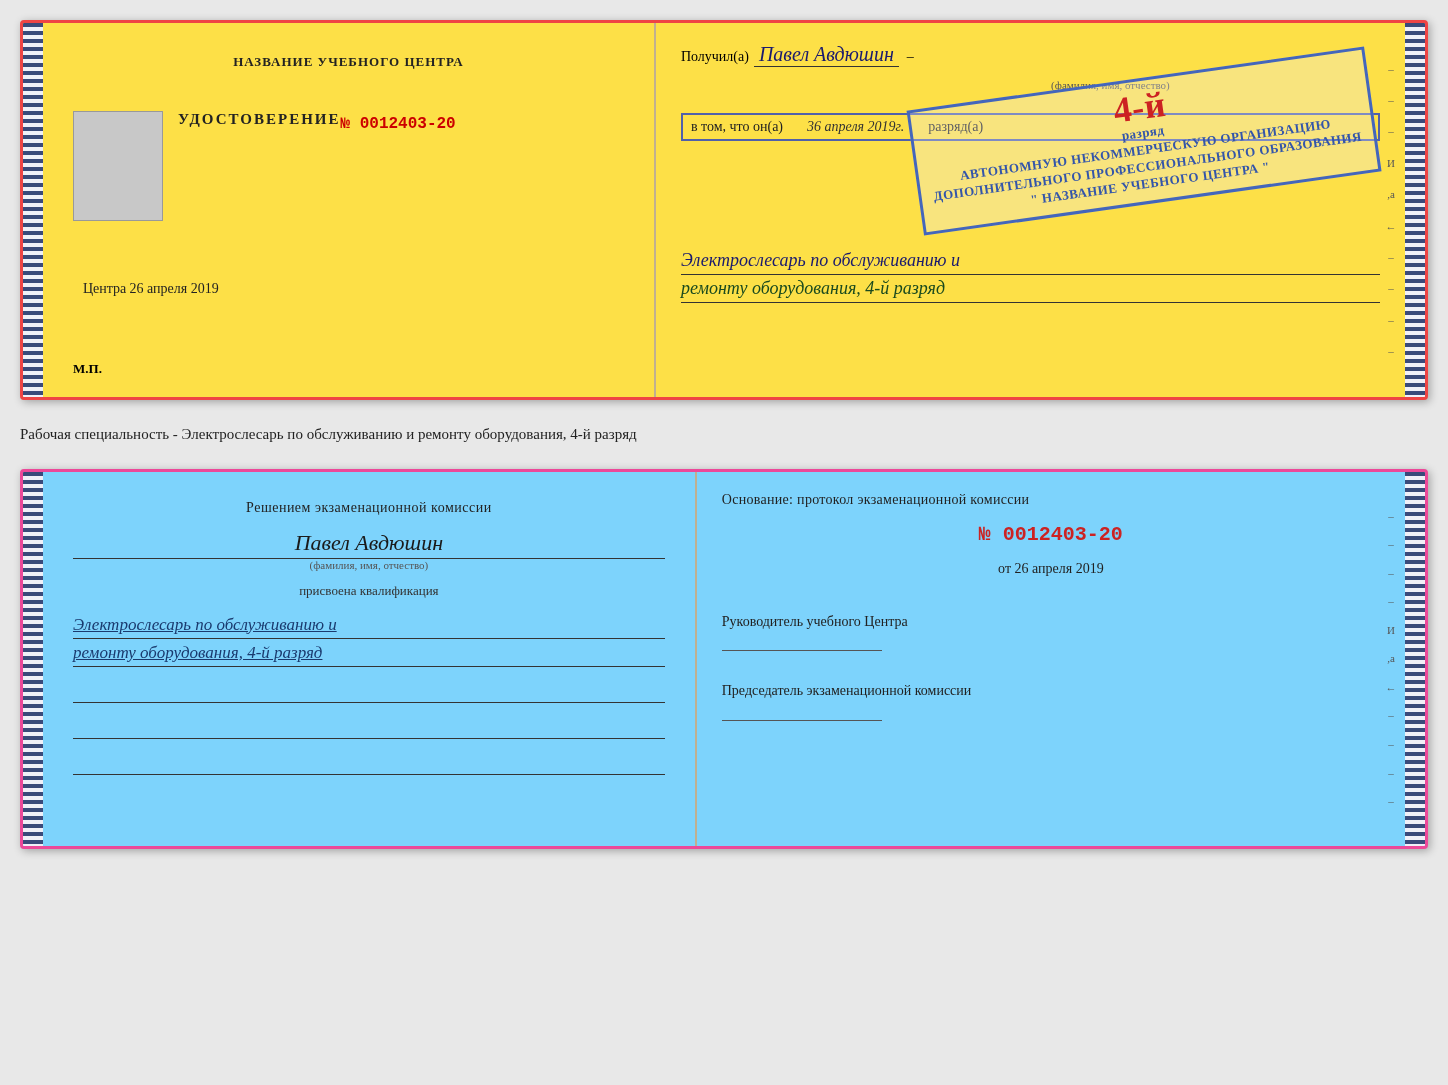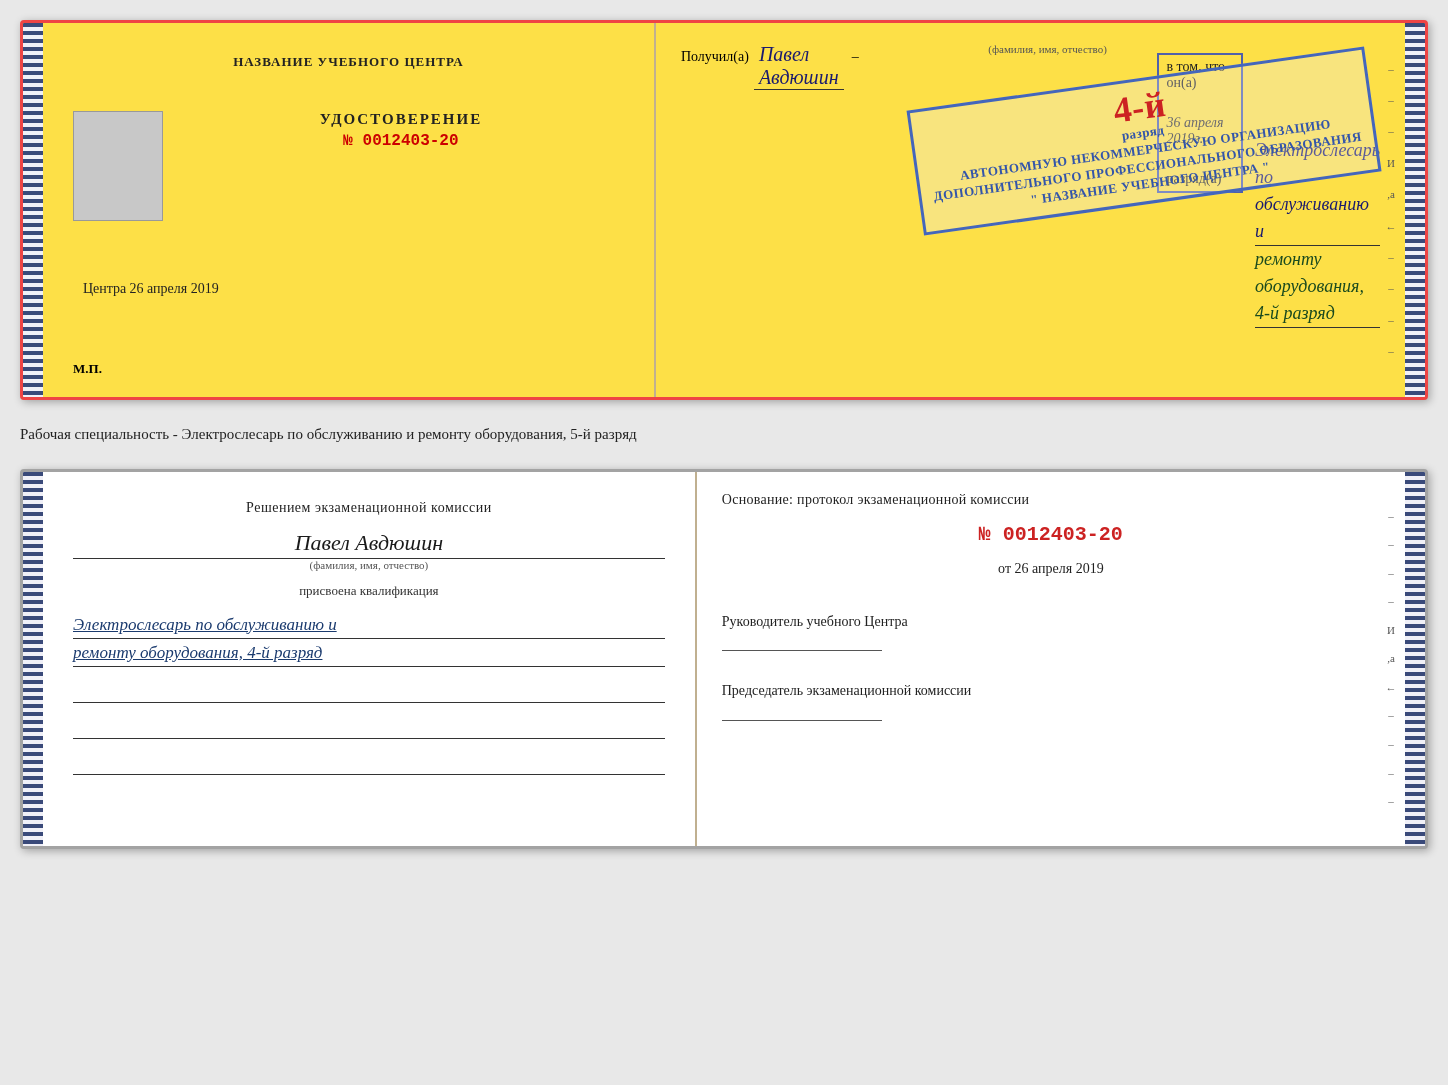--- a/index.html
+++ b/index.html
@@ -37,21 +37,21 @@
       justify-content: space-between;
       border-right: 2px solid #c0b090;
       position: relative;
     }
 
     .doc-right {
       width: 55%;
       padding: 20px 25px 20px 25px;
       position: relative;
       display: flex;
-      flex-direction: row;
+      flex-direction: column;
       gap: 12px;
     }
 
     .doc-title-center {
       text-align: center;
       font-size: 13px;
       font-weight: bold;
       letter-spacing: 1px;
       color: #222;
       line-height: 1.4;
@@ -68,22 +68,22 @@
 
     .cert-main-content {
       display: flex;
       gap: 15px;
       align-items: flex-start;
       width: 100%;
     }
 
     .cert-text-block {
       display: flex;
-      flex-direction: column;
-      align-items: center;
+      flex-direction: row;
+      align-items: flex-start;
       flex: 1;
     }
 
     .udostoverenie-title {
       font-size: 15px;
       font-weight: bold;
       letter-spacing: 2px;
       color: #222;
       text-align: center;
     }
@@ -227,22 +227,22 @@
     .middle-text {
       font-size: 15px;
       color: #222;
       padding: 5px 0;
       line-height: 1.5;
     }
 
     
     .bottom-doc {
       display: flex;
-      background: #ffffff;
-      border: 3px solid #a3a3a3;
+      background: #7dd3fc;
+      border: 3px solid #ec4899;
       border-radius: 4px;
       overflow: hidden;
       min-height: 380px;
       box-shadow: 2px 2px 8px rgba(0,0,0,0.3);
     }
 
     .bottom-left {
       width: 48%;
       padding: 25px 30px 20px 30px;
       display: flex;
@@ -462,21 +462,21 @@
           <span>–</span>
           <span>–</span>
           <span>–</span>
           <span>–</span>
         </div>
       </div>
     </div>
     <div class="doc-edge-right"></div>
   </div>
 
-  <div class="middle-text">Рабочая специальность - Электрослесарь по обслуживанию и ремонту оборудования, 5-й разряд</div>
+  <div class="middle-text">Рабочая специальность - Электрослесарь по обслуживанию и ремонту оборудования, 4-й разряд</div>
 
   <div class="bottom-doc">
     <div class="doc-edge-left"></div>
     <div class="bottom-doc-inner">
 
       <div class="bottom-left">
         <div class="section-title">Решением экзаменационной комиссии</div>
 
         <div style="text-align:center;">
           <div class="person-name-large">Павел Авдюшин</div>

